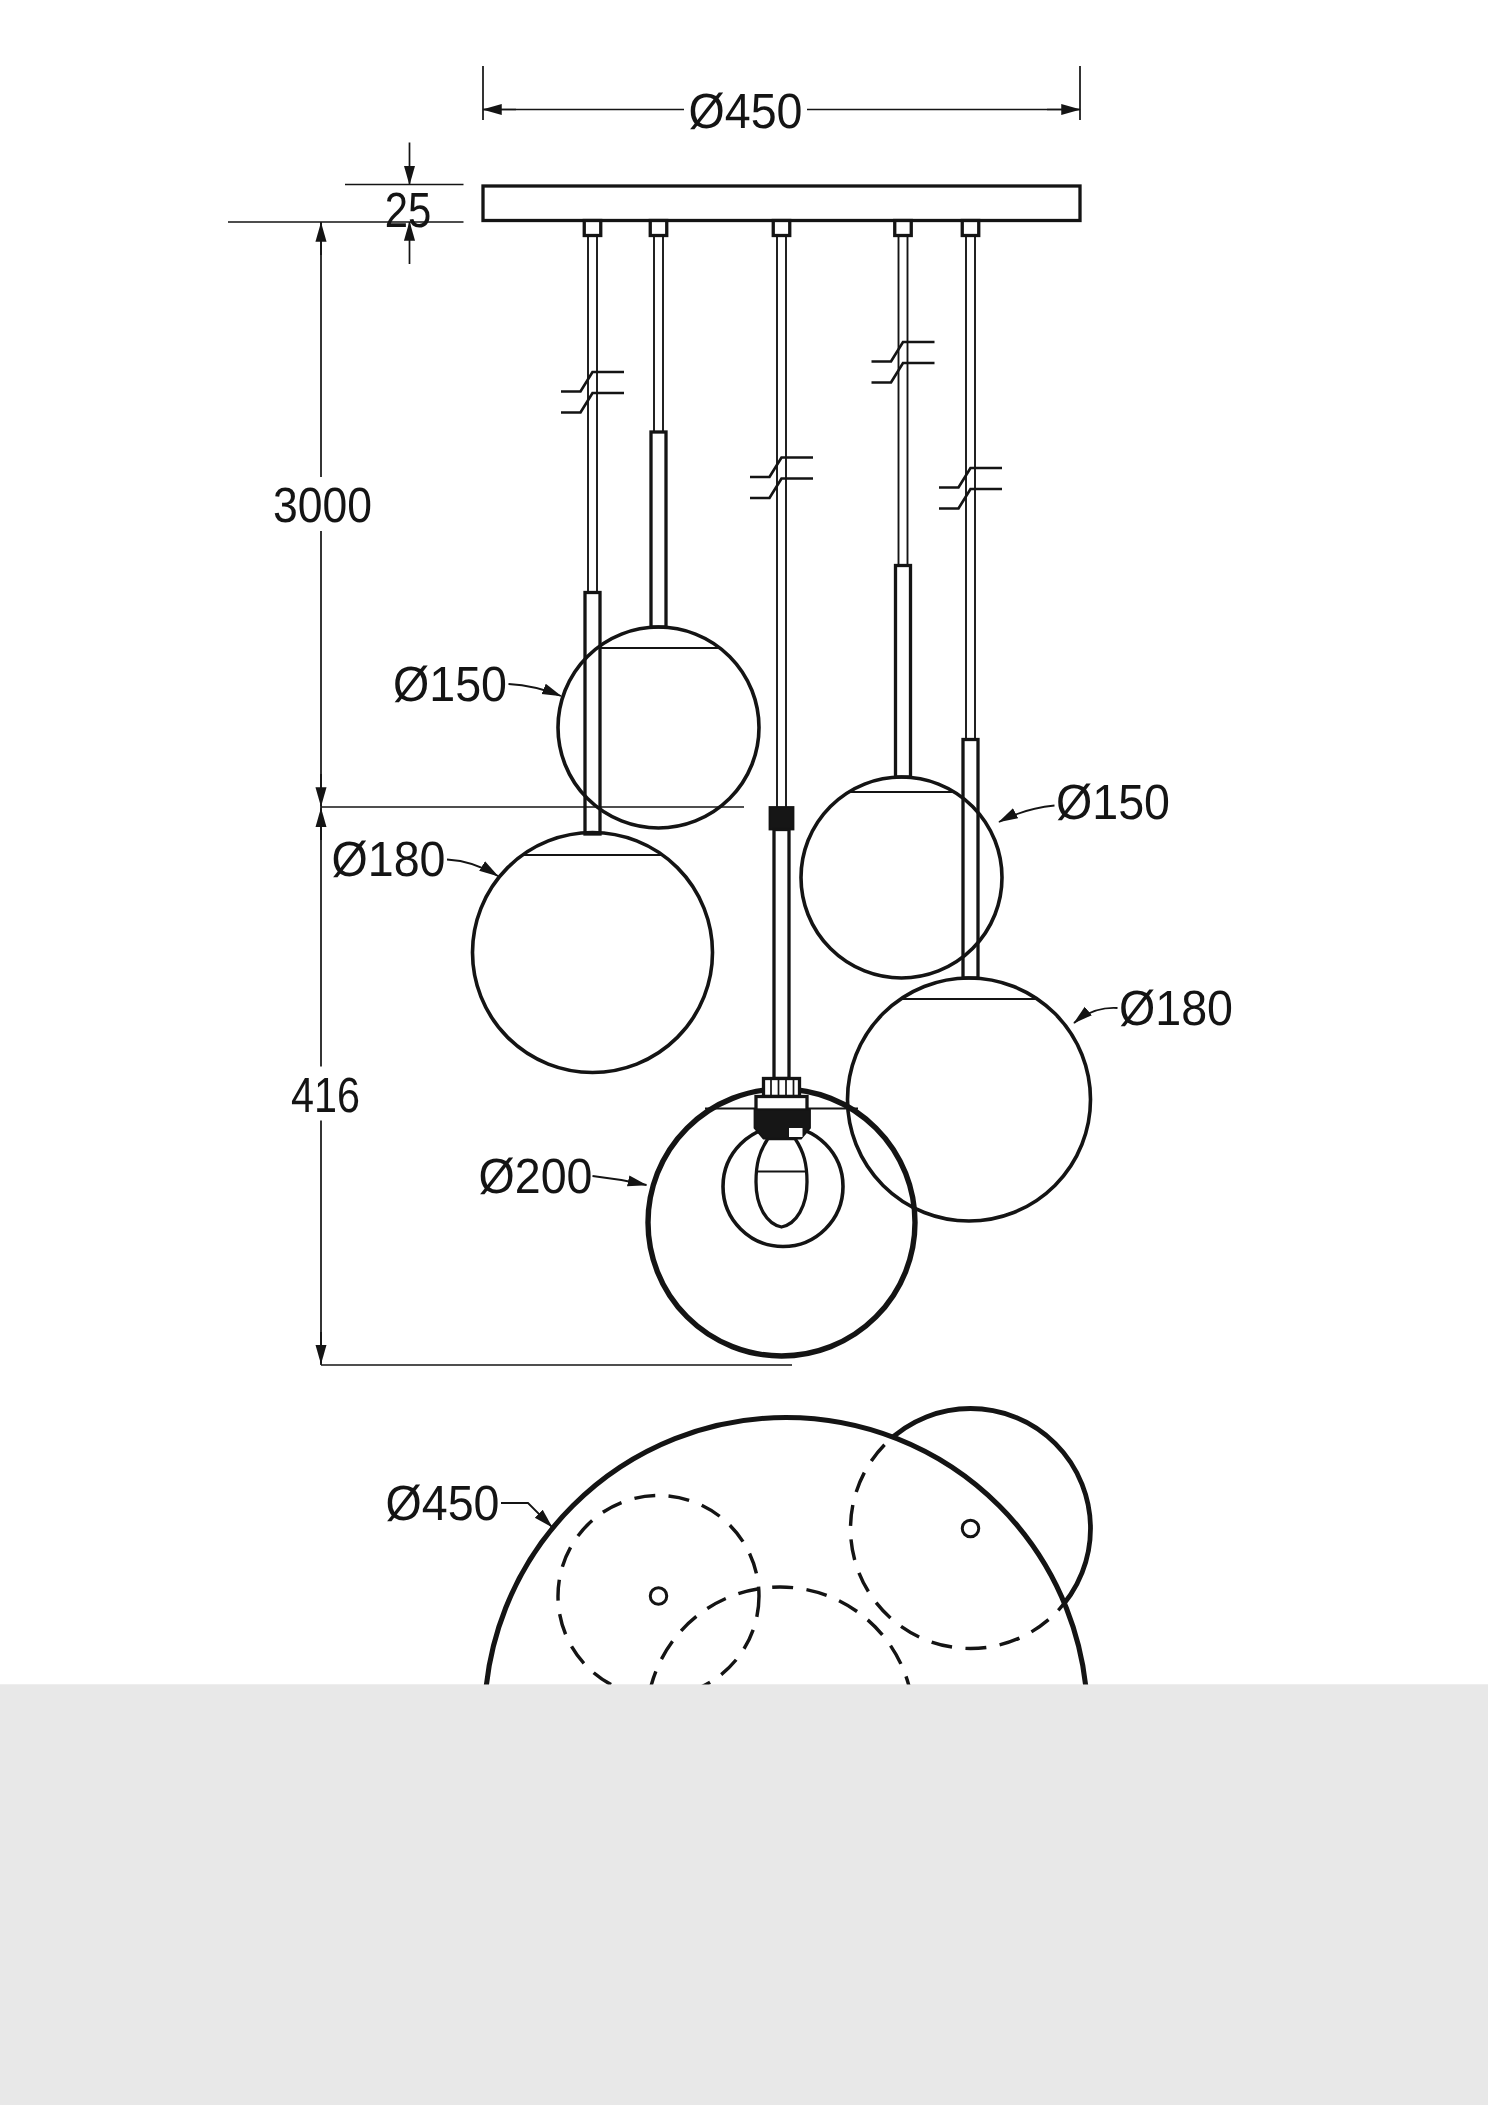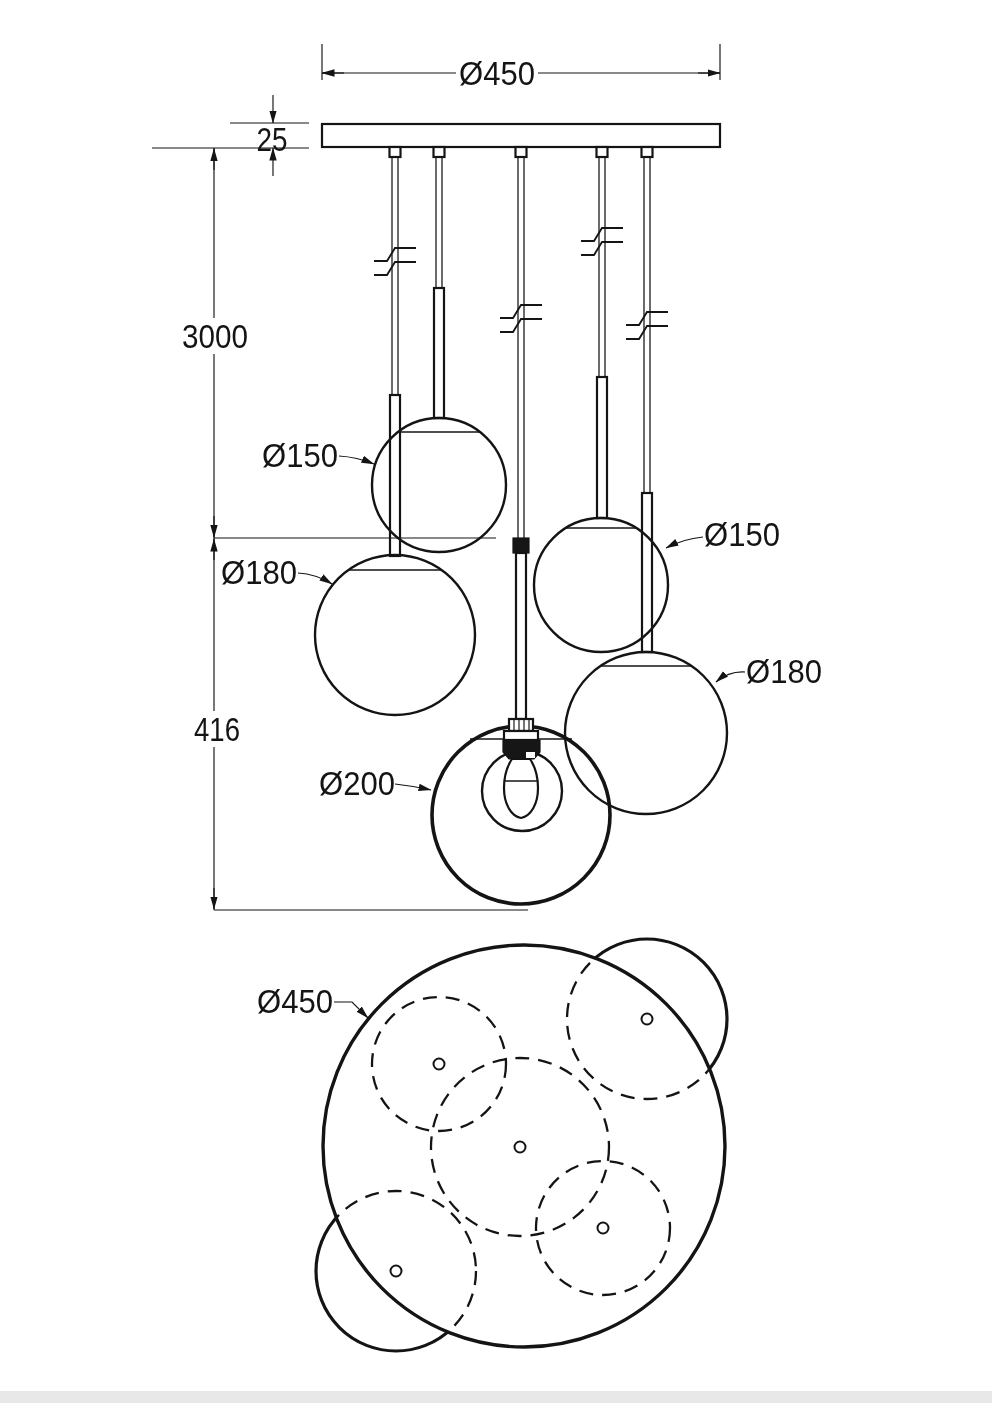--- a/index.html
+++ b/index.html
@@ -1,17 +1,17 @@
 <!DOCTYPE html>
 <html><head>
 <meta charset="utf-8">
 <style>
   html,body{margin:0;padding:0;background:#e8e8e8;}
   .sheet{
-    width:992px;height:1391px;background:#ffffff;position:relative;margin:0 auto;
+    width:992px;height:1123px;background:#ffffff;position:relative;margin:0 auto;
     font-family:"Liberation Sans", sans-serif;
   }
   svg{display:block;}
   .obj   {stroke:#141414;stroke-width:2.4;fill:none;}
   .objfill{stroke:#141414;stroke-width:2.2;fill:#ffffff;}
   .thick {stroke:#141414;stroke-width:3.6;fill:none;}
   .thin  {stroke:#141414;stroke-width:1.15;fill:none;}
   .chord {stroke:#141414;stroke-width:1.4;fill:none;}
   .cable {stroke:#141414;stroke-width:1.25;fill:none;}
   .brk   {stroke:#141414;stroke-width:1.8;fill:none;}

